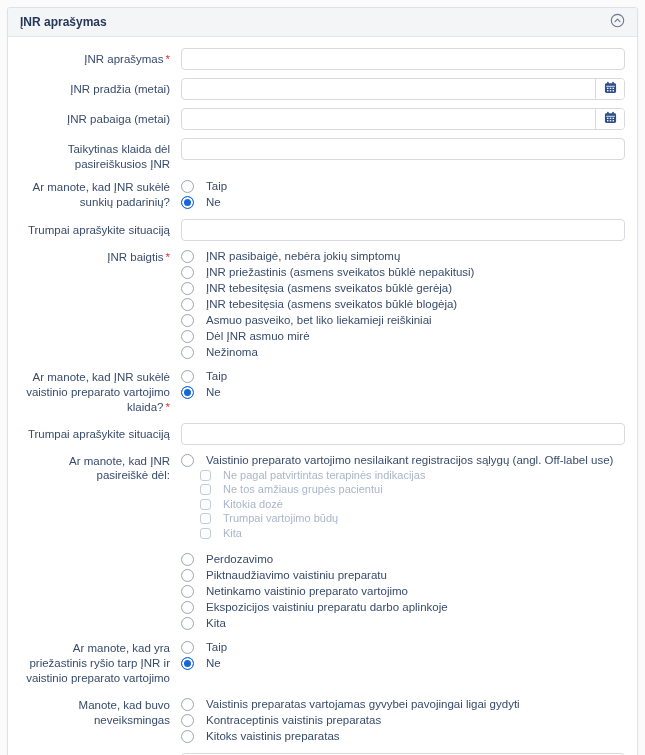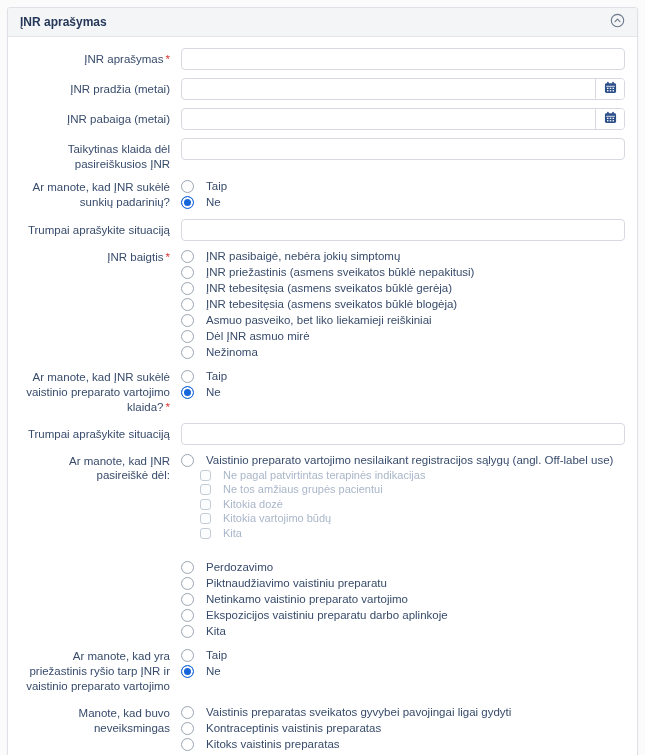--- a/index.html
+++ b/index.html
@@ -62,21 +62,21 @@
     border:1px solid #9aa4b1; background:#fff; flex:0 0 13px;
   }
   .radio.checked {
     border:1.5px solid #1766d9; background:#1766d9;
     box-shadow:inset 0 0 0 2px #fff;
   }
   .cb {
     width:11px; height:11px; border-radius:3px; box-sizing:border-box;
     border:1px solid #c4ccd6; background:#fcfdfe; flex:0 0 11px;
   }
-  .sub-list { margin-left:19px; margin-top:1px; margin-bottom:20px; }
+  .sub-list { margin-left:19px; margin-top:1px; margin-bottom:12px; }
   .sub-list .opt { color:#a9b6c9; font-size:11px; line-height:13.5px; cursor:default; }
 </style>
 </head>
 <body>
 
 <div class="card">
 
   <div class="card-header">
     <span class="card-title">ĮNR aprašymas</span>
     <button class="collapse-btn">
@@ -238,21 +238,21 @@
           <div class="opt">
               <span class="cb"></span>
               <span>Ne tos amžiaus grupės pacientui</span>
             </div>
           <div class="opt">
               <span class="cb"></span>
               <span>Kitokia dozė</span>
             </div>
           <div class="opt">
               <span class="cb"></span>
-              <span>Kitokia vartojimo būdų</span>
+              <span>Trumpai vartojimo būdų</span>
             </div>
           <div class="opt">
               <span class="cb"></span>
               <span>Kita</span>
             </div>
         </div>
         <div class="opt">
             <span class="radio"></span>
             <span>Perdozavimo</span>
           </div>
@@ -287,21 +287,21 @@
           <span>Ne</span>
         </div>
       </div>
     </div>
 
     <div class="row group" style="margin-top:12px;">
       <div class="lbl">Manote, kad buvo neveiksmingas</div>
       <div class="ctrl">
         <div class="opt">
             <span class="radio"></span>
-            <span>Vaistinis preparatas sveikatos gyvybei pavojingai ligai gydyti</span>
+            <span>Vaistinis preparatas vartojamas gyvybei pavojingai ligai gydyti</span>
           </div>
         <div class="opt">
             <span class="radio"></span>
             <span>Kontraceptinis vaistinis preparatas</span>
           </div>
         <div class="opt">
             <span class="radio"></span>
             <span>Kitoks vaistinis preparatas</span>
           </div>
       </div>

